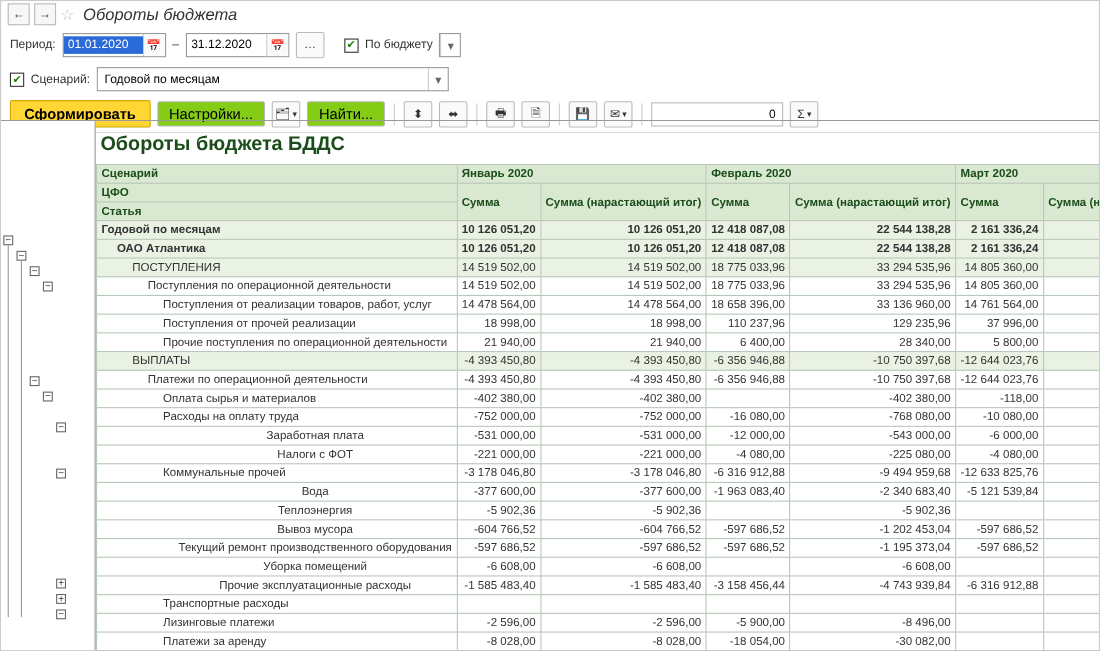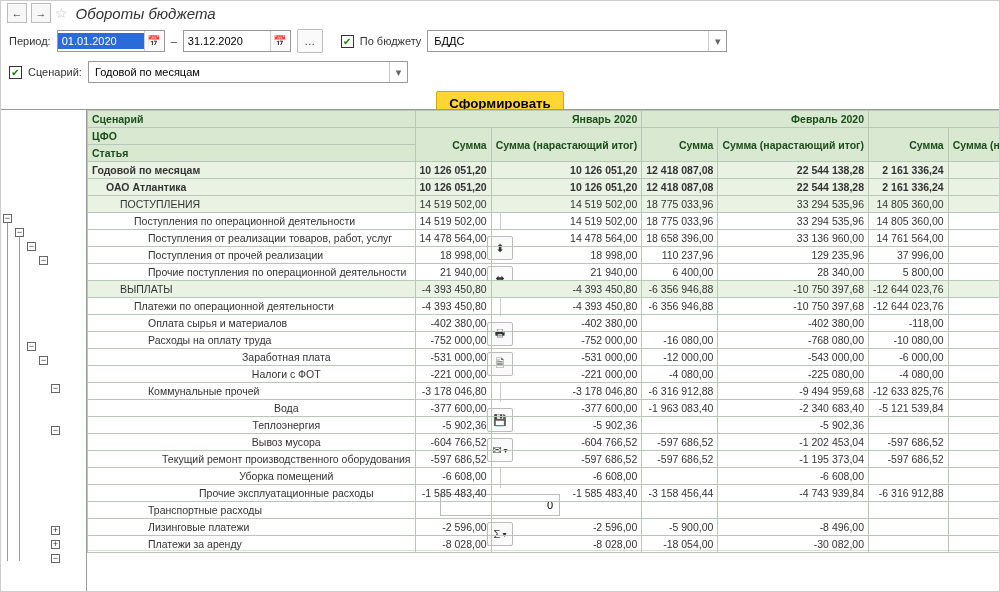--- a/index.html
+++ b/index.html
@@ -9,49 +9,49 @@
   
   .topnav { display:flex; align-items:center; padding:2px 6px; gap:4px; }
   .navbtn { width:20px; height:20px; border:1px solid #bbb; background:#f7f7f7; display:flex; align-items:center; justify-content:center; cursor:pointer; }
   .star { color:#bbb; font-size:14px; }
   .title { font-size:15px; margin-left:4px;font-style:italic; }
 
   
   .row { display:flex; align-items:center; padding:4px 8px; gap:6px; }
   .lbl { white-space:nowrap; }
   .dateinput { display:inline-flex; align-items:center; border:1px solid #999; height:22px; }
-  .dateinput input { border:none; width:86px; padding:2px 4px; font-size:11px; outline:none; }
+  .dateinput input { border:none; width:72px; padding:2px 4px; font-size:11px; outline:none; }
   .dateinput.sel input { background:#2a6bd8; color:#fff; }
   .calbtn { width:20px; height:20px; border-left:1px solid #ccc; background:#fafafa; display:flex; align-items:center; justify-content:center; cursor:pointer; }
   .checkbox { width:13px; height:13px; border:1px solid #333; background:#fff; display:inline-flex; align-items:center; justify-content:center; font-size:10px; color:#1a7e00; }
   .select { border:1px solid #999; height:22px; display:inline-flex; align-items:center; background:#fff; }
   .select input { border:none; padding:2px 6px; font-size:11px; outline:none; }
   .select .dd { width:18px; height:20px; border-left:1px solid #ccc; display:flex; align-items:center; justify-content:center; cursor:pointer; color:#666; }
   .select.wide input { width:280px; }
   .select.med input { width:300px; }
 
-  .btnbar { display:flex; align-items:center; padding:4px 8px; gap:6px; border-bottom:1px solid #ddd;flex-direction:column; }
+  .btnbar { display:flex; align-items:center; padding:4px 8px; gap:6px; border-bottom:1px solid #ddd; }
   .btn-primary { background:#ffd633; border:1px solid #d4a800; padding:4px 12px; font-weight:bold; cursor:pointer; border-radius:2px; }
   .btn { border:1px solid #bbb; background:#84cc16; padding:3px 10px; cursor:pointer; border-radius:2px; }
   .iconbtn { width:26px; height:24px; border:1px solid #bbb; background:#fafafa; display:flex; align-items:center; justify-content:center; cursor:pointer; border-radius:2px; }
   .numinput { border:1px solid #bbb; height:22px; width:120px; text-align:right; padding:2px 6px; font-size:11px; }
   .vsep { width:1px; height:20px; background:#ccc; margin:0 2px; }
 
   
   .reportwrap { position:absolute; left:0; right:0; top:108px; bottom:0; overflow:hidden; display:flex; }
   .outline { width:86px; border-right:1px solid #999; border-top:1px solid #999; position:relative; background:#fff; flex-shrink:0; }
   .outline-node { position:absolute; width:9px; height:9px; border:1px solid #666; font-size:9px; line-height:7px; text-align:center; cursor:pointer; background:#fff; }
   .outline-line-v { position:absolute; width:1px; background:#999; }
 
   .report { flex:1; overflow:auto; border-top:1px solid #999; }
   .rtitle { font-size:18px; font-weight:bold; color:#1a4d1a; padding:10px 4px 8px 4px; }
 
   table.rpt { border-collapse:collapse; width:920px; }
   table.rpt th, table.rpt td { border:1px solid #b8c8b8; padding:1px 4px; font-size:10.5px; white-space:nowrap; height:14px; line-height:14px; }
-  table.rpt th { background:#d9e8d0; color:#1a4d1a; font-weight:bold; text-align:right; }
+  table.rpt th { background:#d9e8d0; color:#1a4d1a; font-weight:bold; text-align:left; }
   table.rpt th.left { text-align:left; }
   .hdr-month { background:#d9e8d0; }
   .col-label { width:320px; text-align:left; padding-left:4px; }
   .num { text-align:right; width:96px; }
   .brow td { background:#eaf2e4; font-weight:bold; }
   .brow2 td { background:#eaf2e4; }
   .ind0{padding-left:4px!important;} .ind1{padding-left:18px!important;} .ind2{padding-left:32px!important;}
   .ind3{padding-left:46px!important;} .ind4{padding-left:60px!important;} .ind5{padding-left:74px!important;text-align:center;}
 </style>
 </head>
@@ -84,21 +84,20 @@
           <span>📅</span>
         </span>
     </span>
     <span class="iconbtn">
         <span>…</span>
       </span>
     <span style="width:6px"></span>
     <span class="checkbox">✔</span>
     <span class="lbl">По бюджету</span>
     <span class="select wide">
-      <input value="БДДС" style="">
       <span class="dd">
           <span>▾</span>
         </span>
     </span>
   </div>
 
   <div class="row">
     <span class="checkbox">✔</span>
     <span class="lbl">Сценарий:</span>
     <span class="select med">
@@ -159,20 +158,21 @@
       <div class="outline-node" style="left:26px; top:232px;">−</div>
       <div class="outline-node" style="left:38px; top:246px;">−</div>
       <div class="outline-node" style="left:50px; top:274px;">−</div>
       <div class="outline-node" style="left:50px; top:316px;">−</div>
       <div class="outline-node" style="left:50px; top:416px;">+</div>
       <div class="outline-node" style="left:50px; top:430px;">+</div>
       <div class="outline-node" style="left:50px; top:444px;">−</div>
     </div>
 
     <div class="report">
+      <div class="rtitle">Обороты бюджета БДДС</div>
       <table class="rpt">
         <thead>
           <tr>
             <th class="left">Сценарий</th>
             <th colspan="2" class="hdr-month">Январь 2020</th>
             <th colspan="2" class="hdr-month">Февраль 2020</th>
             <th colspan="2" class="hdr-month">Март 2020</th>
           </tr>
           <tr>
             <th class="left">ЦФО</th>

